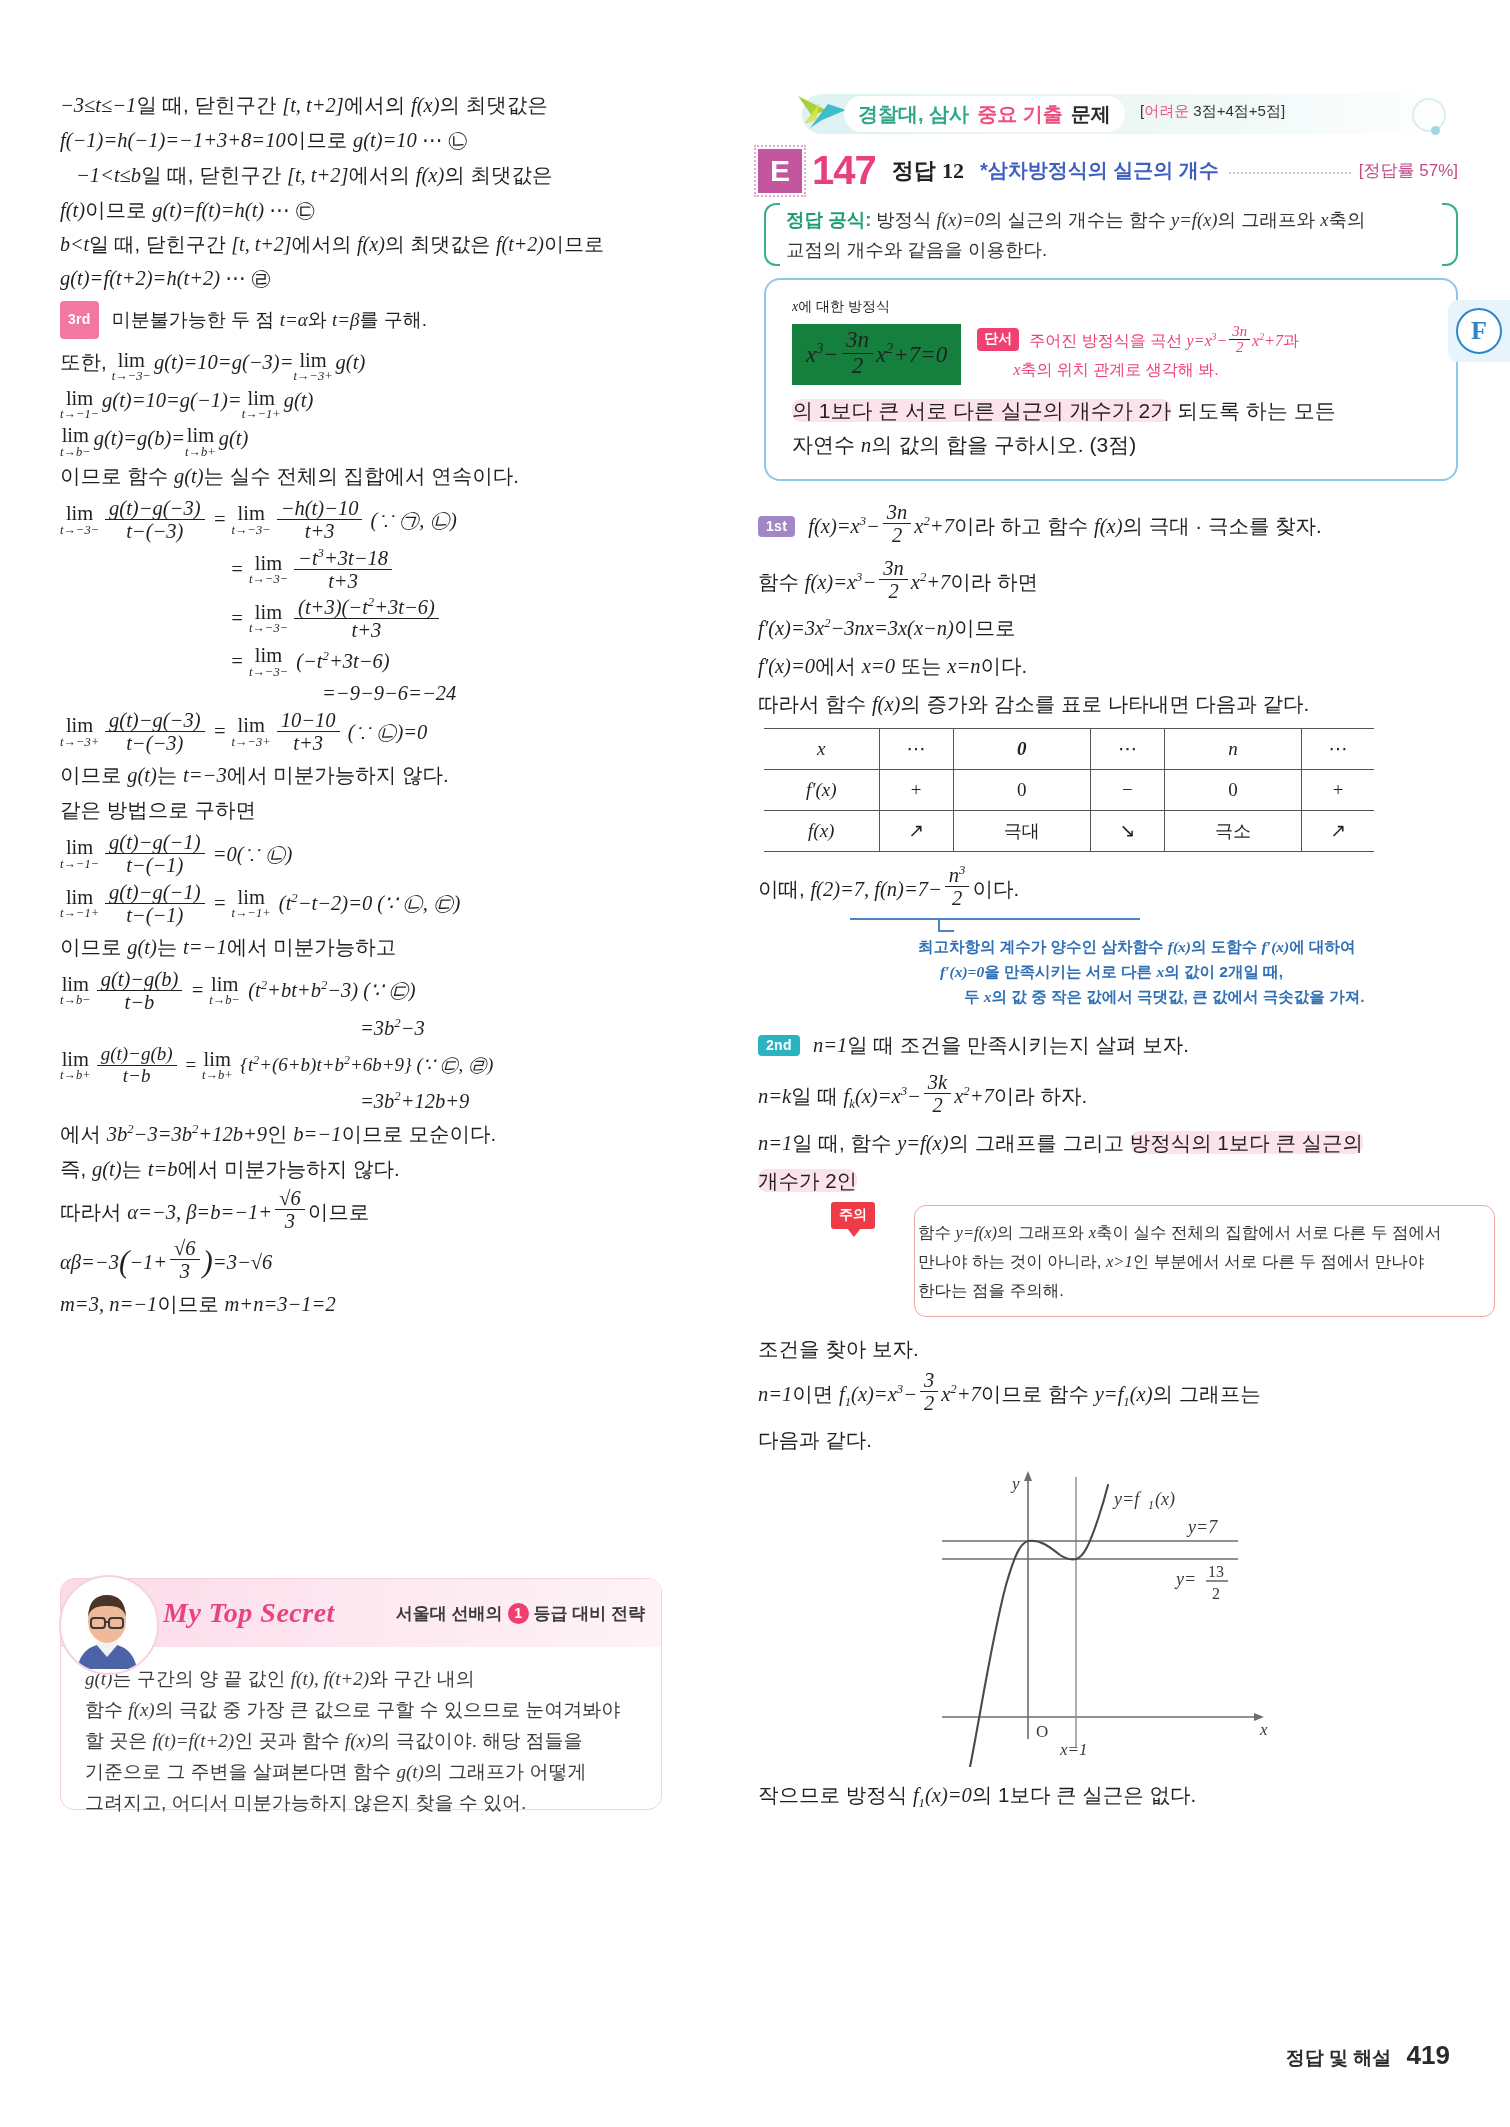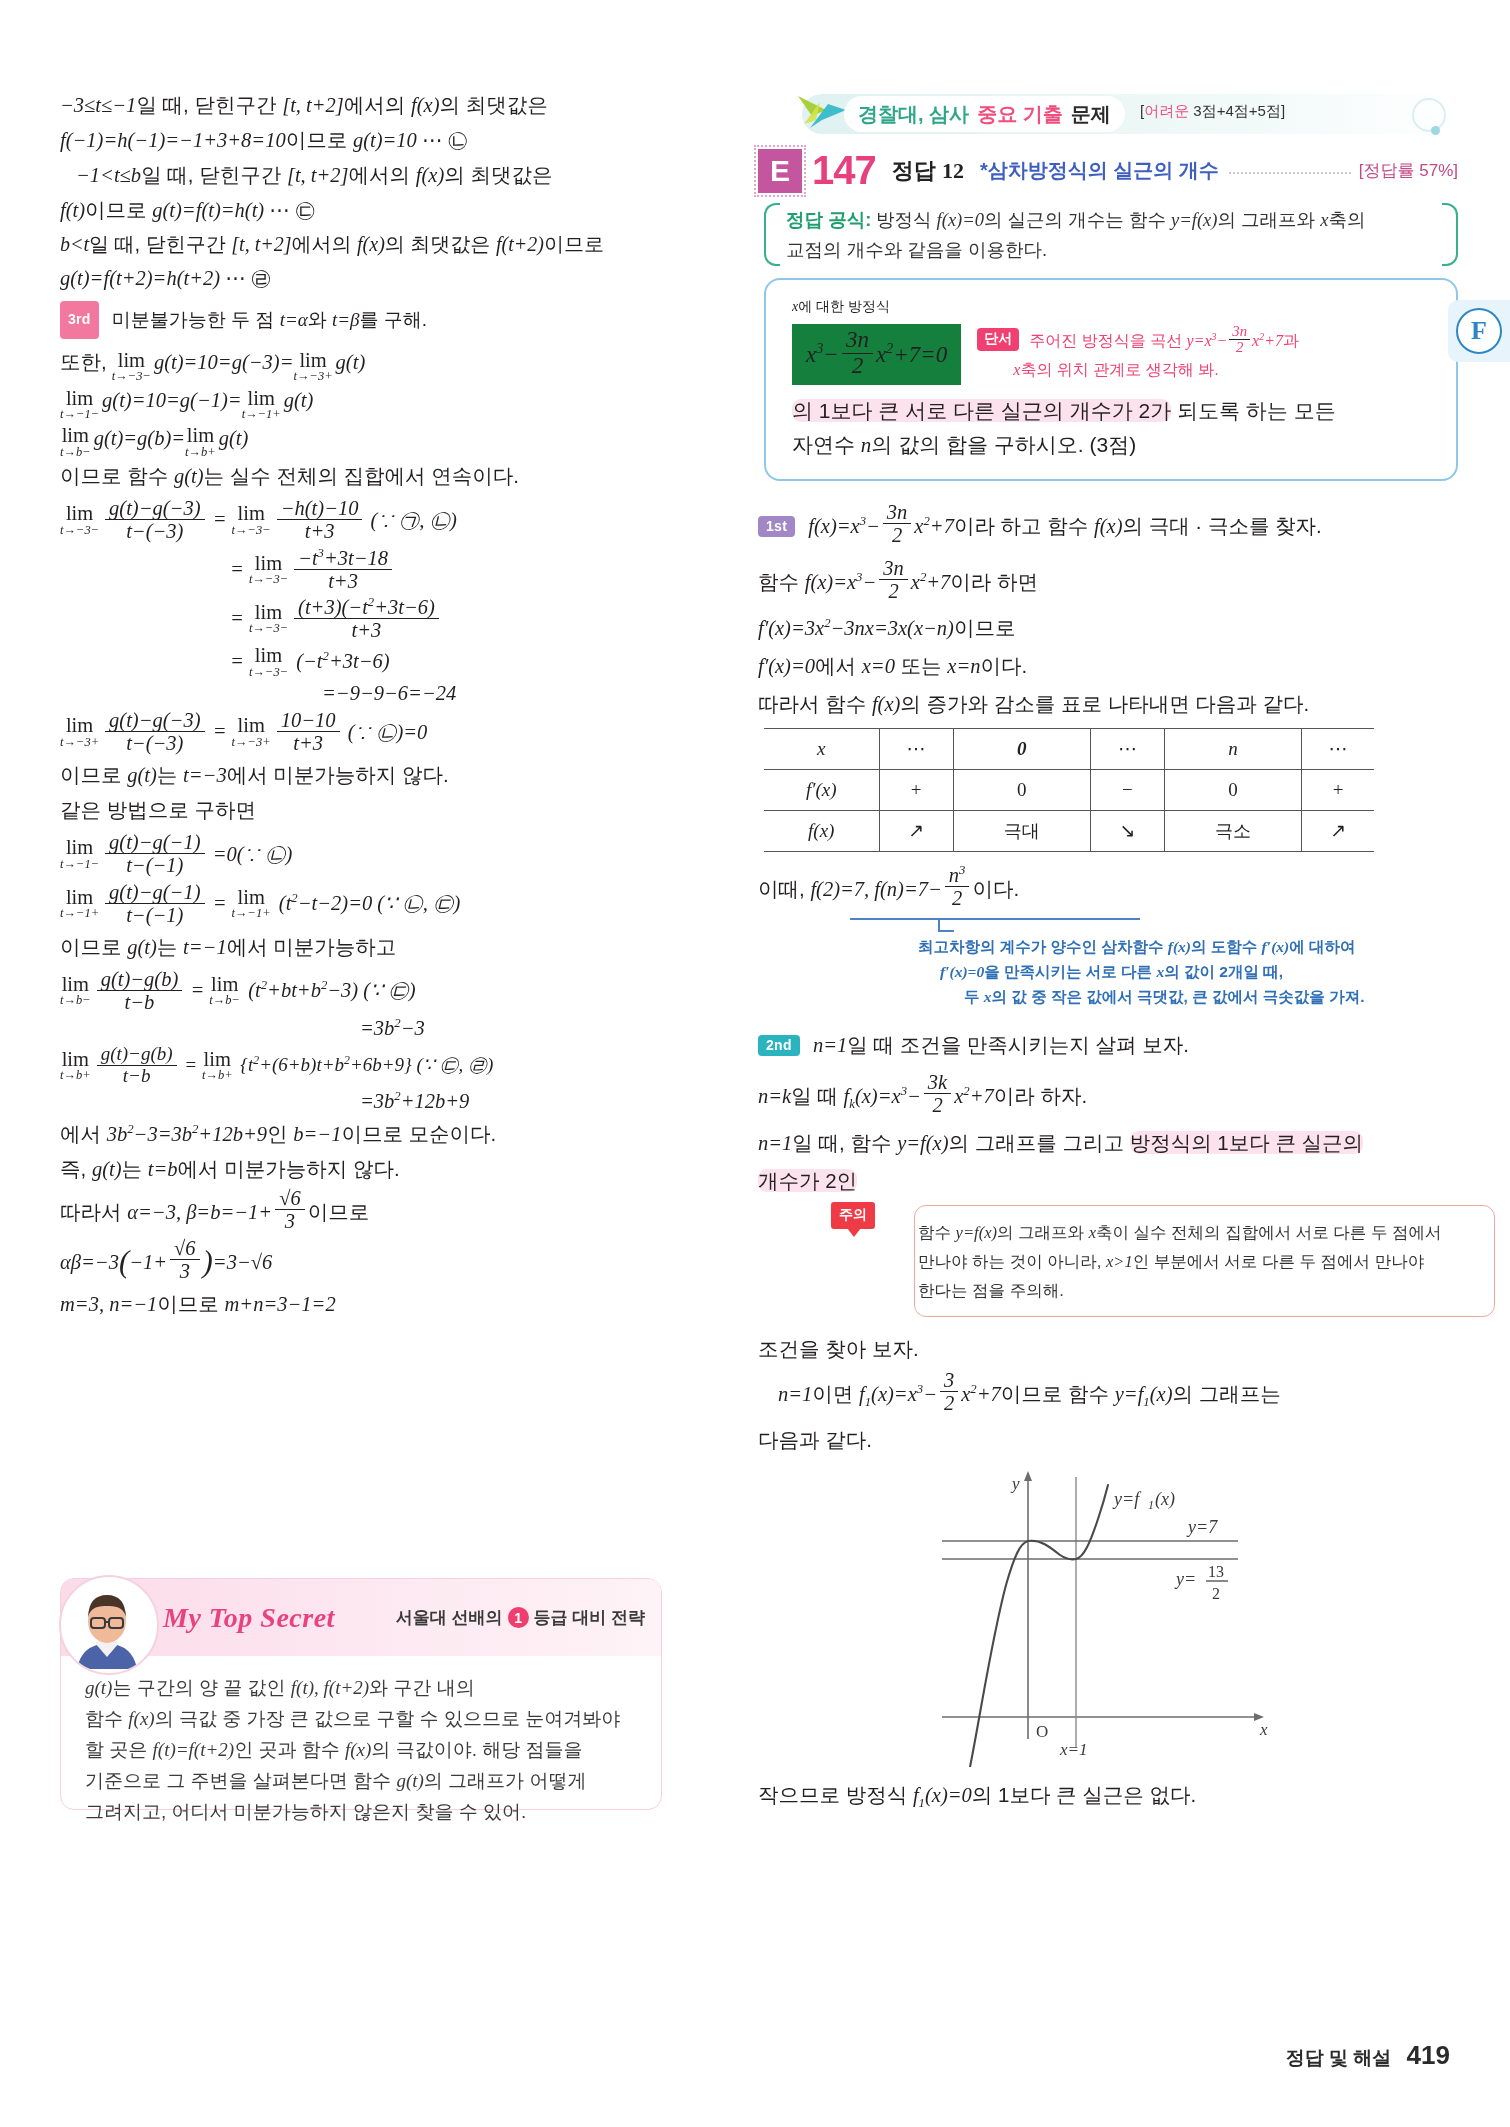--- a/index.html
+++ b/index.html
@@ -49,21 +49,21 @@
   .lim .top{display:block;font-style:normal;font-size:20.5px;}
   .lim .bot{display:block;font-size:12.5px;font-style:italic;white-space:nowrap;}
 
   
   .eqrow{display:flex;align-items:center;white-space:nowrap;font-size:20.5px;margin:4px 0;}
   .eqrow.ind{padding-left:170px;}
 
   
   .mts{position:absolute;left:60px;top:1578px;width:600px;height:230px;
     border:1.6px solid #f7cfdd;border-radius:14px;background:#fff;overflow:visible;}
-  .mts-head{height:77px;border-radius:12px 12px 0 0;
+  .mts-head{height:68px;border-radius:12px 12px 0 0;
     background:linear-gradient(90deg,#fbdbe8 0%,#fde9f1 55%,#fef3f7 100%);
     display:flex;align-items:center;padding-left:102px;padding-right:16px;}
   .mts-title{font-family:"Liberation Serif",serif;font-style:italic;font-weight:bold;
     font-size:28px;color:#e8437f;letter-spacing:.5px;}
   .mts-sub{margin-left:auto;font-family:"Liberation Sans",sans-serif;font-size:17px;
     font-weight:bold;color:#3a3a3a;display:flex;align-items:center;gap:5px;}
   .grade1{display:inline-flex;align-items:center;justify-content:center;
     width:21px;height:21px;border-radius:50%;background:#ef3e6f;color:#fff;
     font-size:14px;font-weight:bold;}
   .avatar{position:absolute;left:-2px;top:-4px;width:96px;height:96px;border-radius:50%;
@@ -550,21 +550,21 @@
 
     <div class="caution">
       <div class="ctag">주의</div>
       <div class="ctxt">함수 <span class="m">y=f(x)</span>의 그래프와 <span class="m">x</span>축이 실수 전체의 집합에서 서로 다른 두 점에서</div>
       <div class="ctxt">만나야 하는 것이 아니라, <span class="m">x&gt;1</span>인 부분에서 서로 다른 두 점에서 만나야</div>
       <div class="ctxt">한다는 점을 주의해.</div>
     </div>
 
     <div class="rtxt kr">조건을 찾아 보자.</div>
 
-    <div class="rtxt" style="line-height:52px;margin-left:20px;">
+    <div class="rtxt" style="line-height:52px;">
       <span class="m">n=1</span><span class="kr">이면 </span><span class="m">f<sub>1</sub>(x)=x<sup>3</sup>−</span><span class="frbig m"><span class="n">3</span><span class="d">2</span></span><span class="m">x<sup>2</sup>+7</span><span class="kr">이므로 함수 </span><span class="m">y=f<sub>1</sub>(x)</span><span class="kr">의 그래프는</span>
     </div>
     <div class="rtxt kr">다음과 같다.</div>
 
     <div class="graph">
       <svg width="460" height="300" viewBox="0 0 460 300" aria-hidden="true">
 
         <line x1="120" y1="10" x2="120" y2="272" stroke="#6d6d6d" stroke-width="1.6"></line>
         <polygon points="120,4 116,14 124,14" fill="#6d6d6d"></polygon>
 

